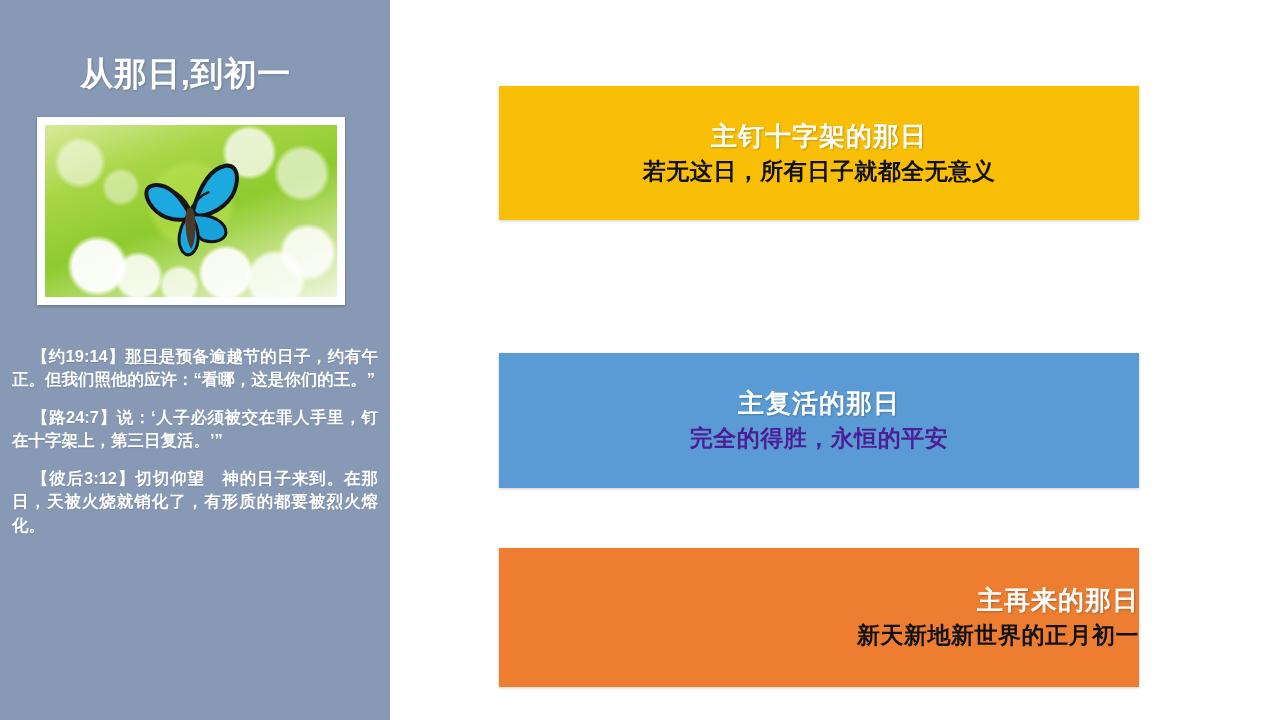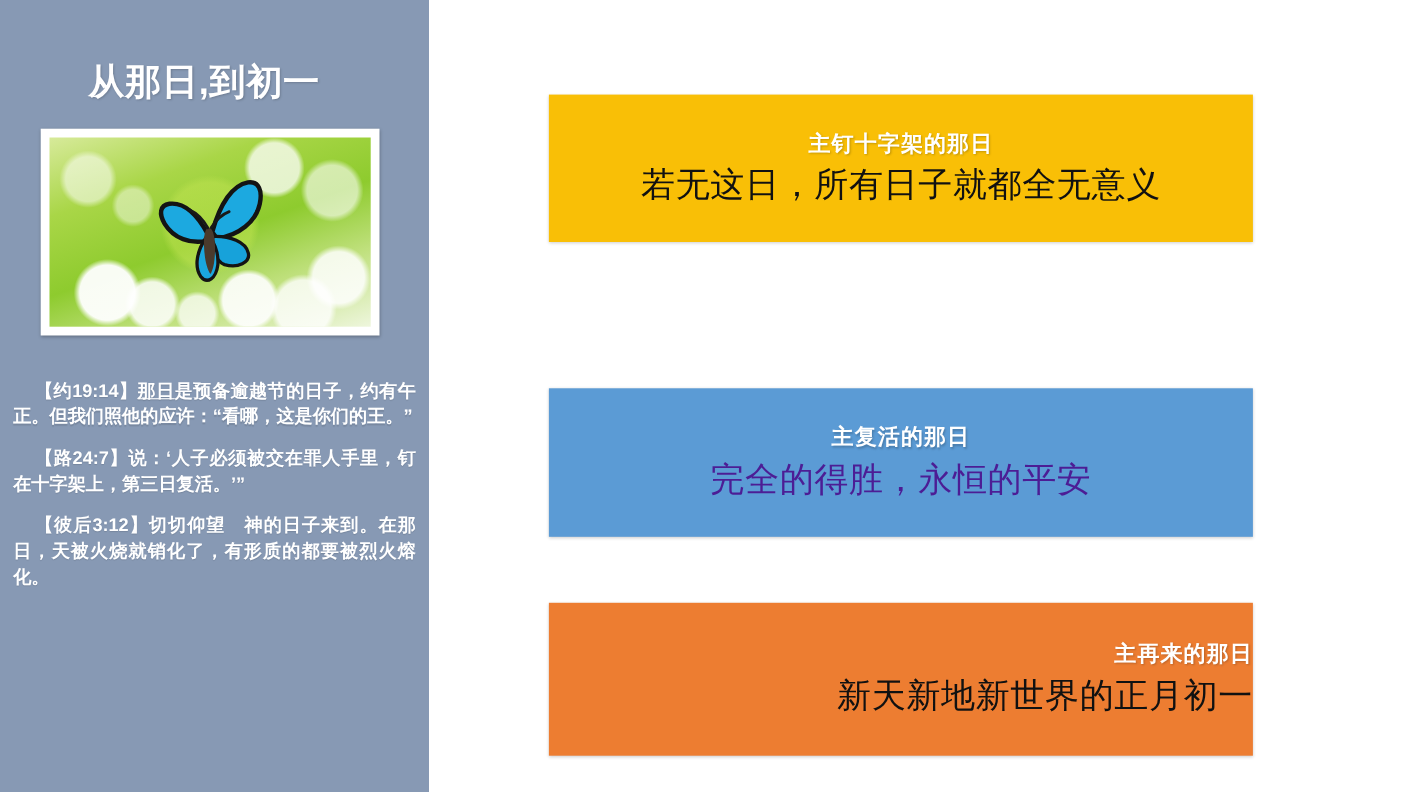--- a/index.html
+++ b/index.html
@@ -123,31 +123,31 @@
     align-items: center;
     justify-content: center;
     box-shadow: 0 1px 3px rgba(0,0,0,0.20);
   }
   #panel-0 { top: 86px;  height: 134px; background: #f9bf06; }
   #panel-1 { top: 313px; height: 135px; background: #5b9bd5; margin-top: 40px; }
   #panel-2 { top: 548px; height: 139px; background: #ed7d31; align-items: flex-end; }
 
   .panel-heading {
     color: #ffffff;
-    font-size: 20px;
+    font-size: 26px;
     font-weight: bold;
     letter-spacing: 1px;
     line-height: 1.18;
     text-shadow: 1px 1px 2px rgba(0,0,0,0.22);
     margin: 0;
   }
   .panel-sub {
     color: #111111;
-    font-size: 31px;
-    font-weight: normal;
+    font-size: 23px;
+    font-weight: bold;
     letter-spacing: 0.5px;
     line-height: 1.2;
     margin: 6px 0 0 0;
   }
 
   
   #watermark {
     position: absolute;
     right: 14px;
     bottom: 6px;

